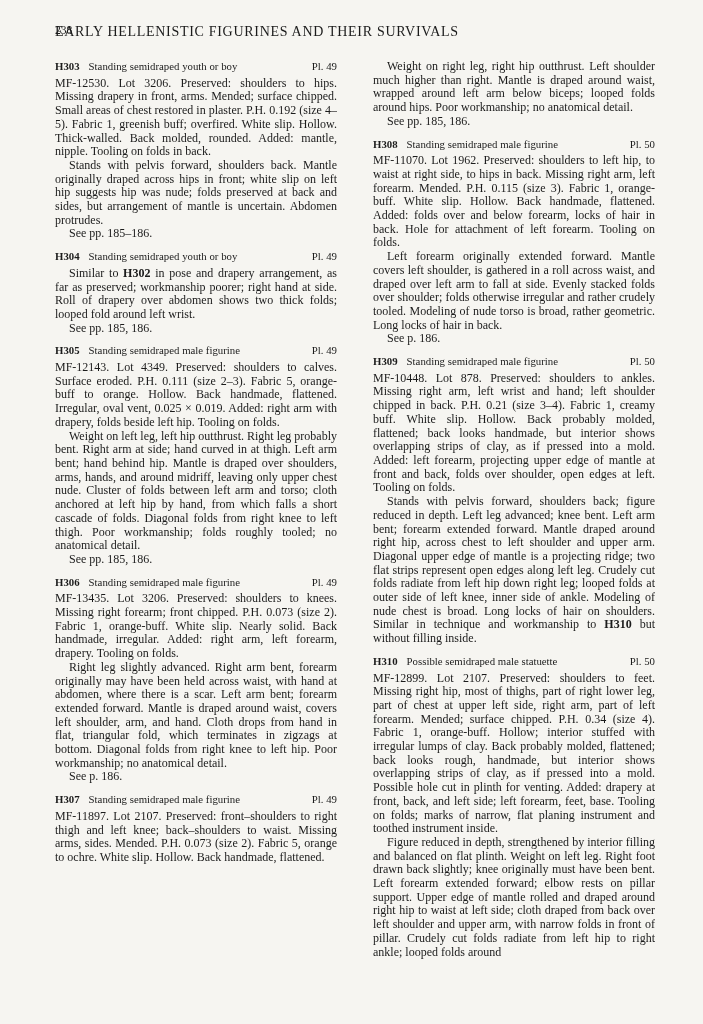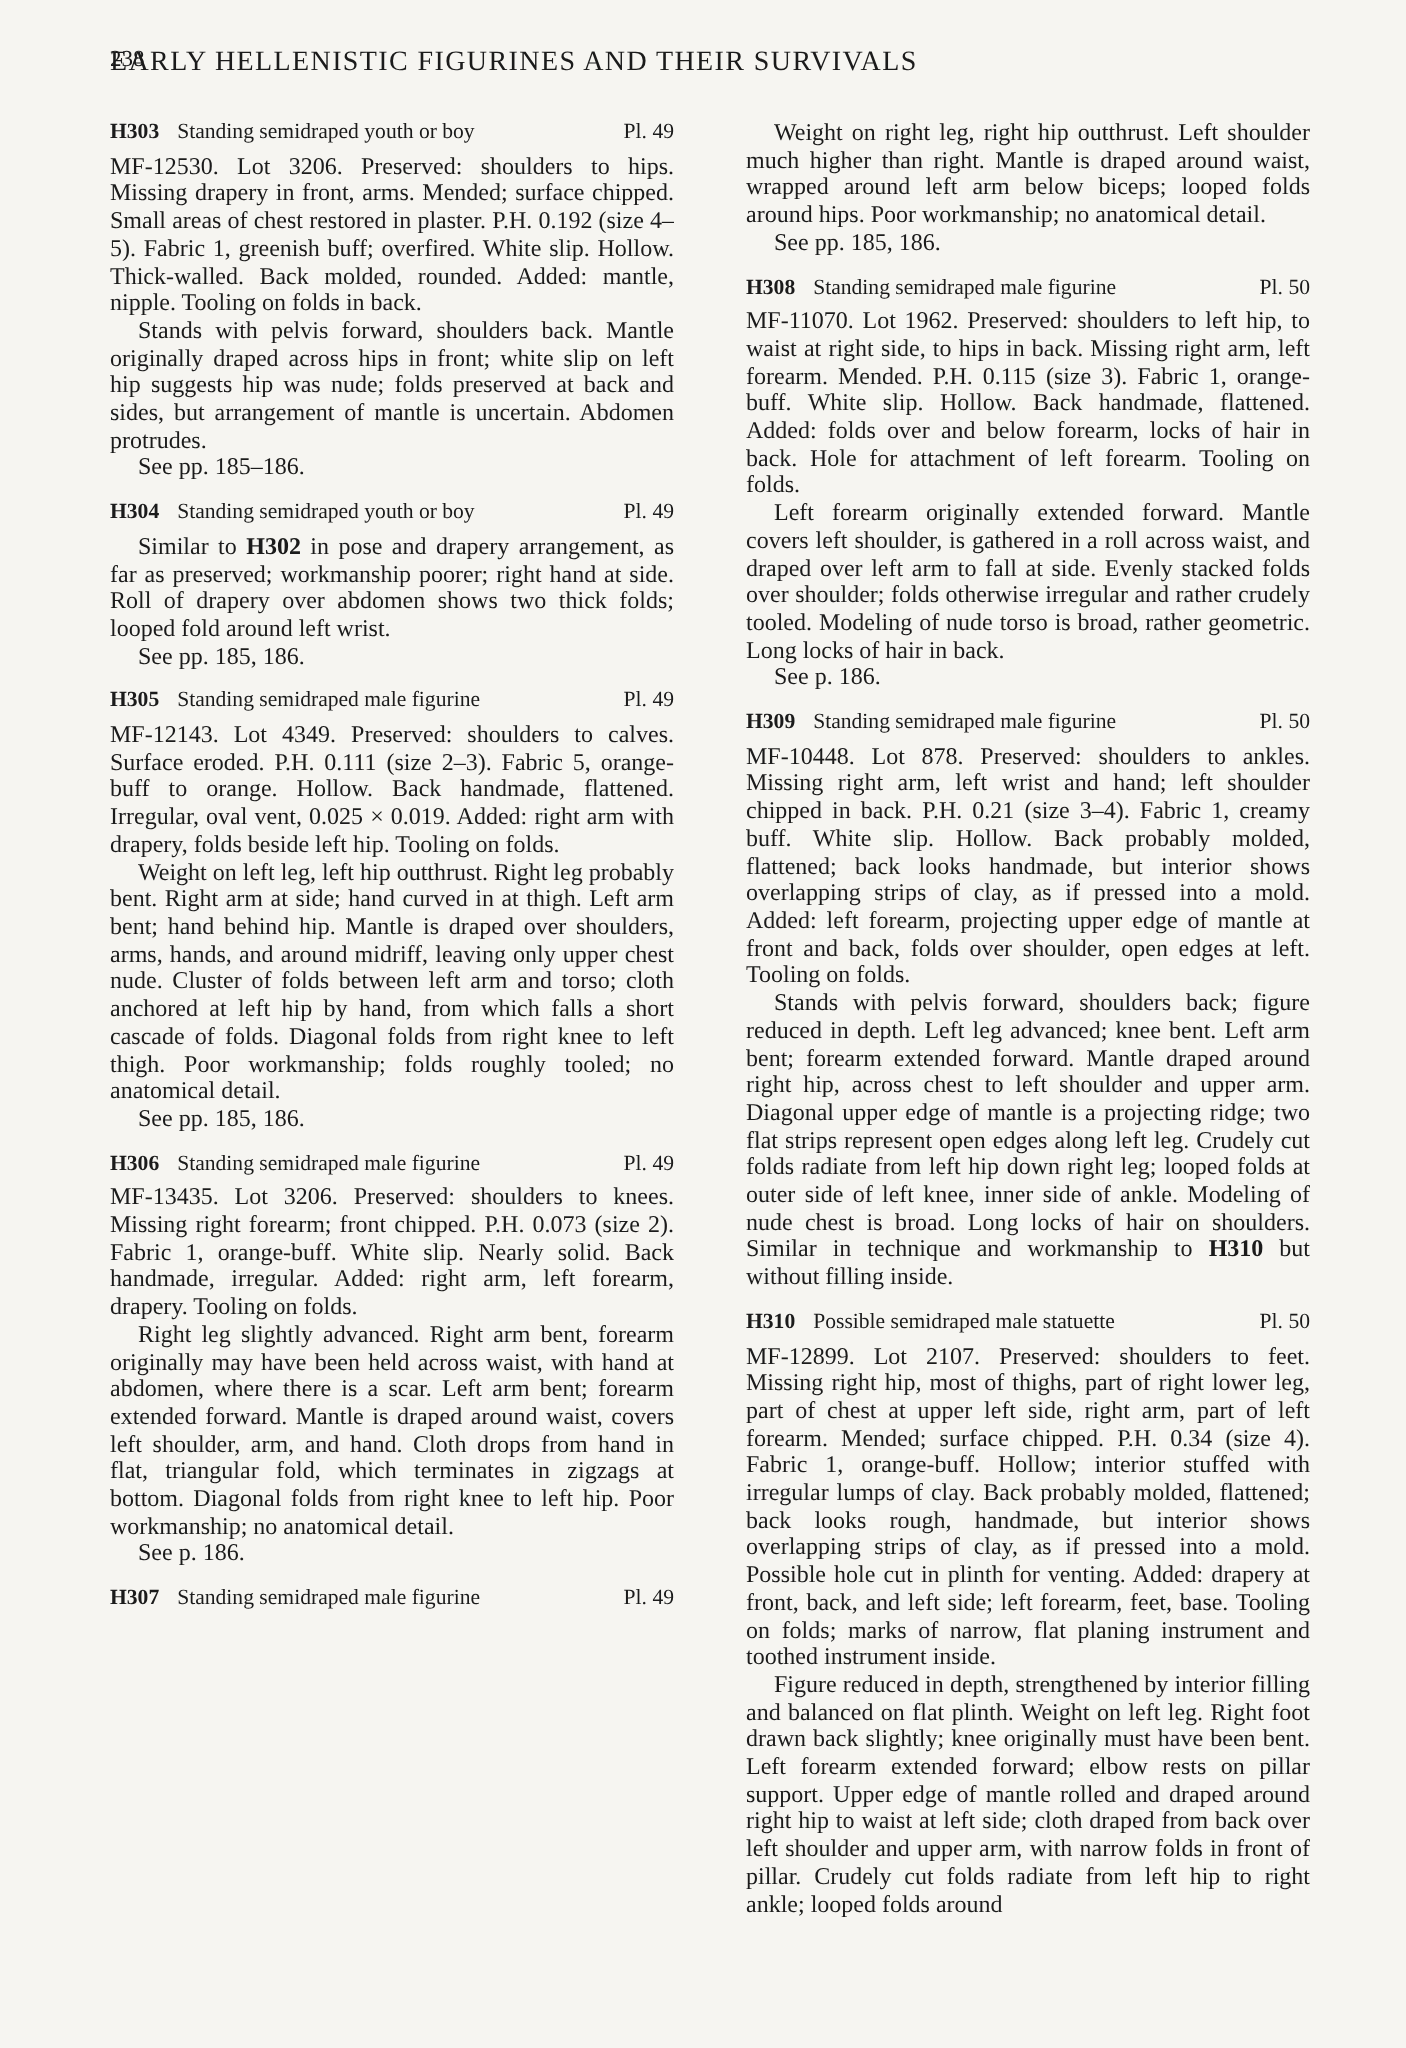--- a/index.html
+++ b/index.html
@@ -108,20 +108,23 @@
             <p class="para indent see">See p. 186.</p>
           </div>
   </article>
 
   <article class="entry">
     <div class="entry-heading">
       <span class="entry-id">H307</span>
       <span class="entry-title">Standing semidraped male figurine</span>
       <span class="entry-plate">Pl. 49</span>
     </div>
+    <div class="entry-body">
+            <p class="para catalog">MF-11897. Lot 2107. Preserved: front–shoulders to right thigh and left knee; back–shoulders to waist. Missing arms, sides. Mended. P.H. 0.073 (size 2). Fabric 5, orange to ochre. White slip. Hollow. Back handmade, flattened.</p>
+          </div>
   </article>
 </section>
     <section class="column">
   <article class="entry continuation">
 
     <div class="entry-body">
             <p class="para indent">Weight on right leg, right hip outthrust. Left shoulder much higher than right. Mantle is draped around waist, wrapped around left arm below biceps; looped folds around hips. Poor workmanship; no anatomical detail.</p>
             <p class="para indent see">See pp. 185, 186.</p>
           </div>
   </article>

